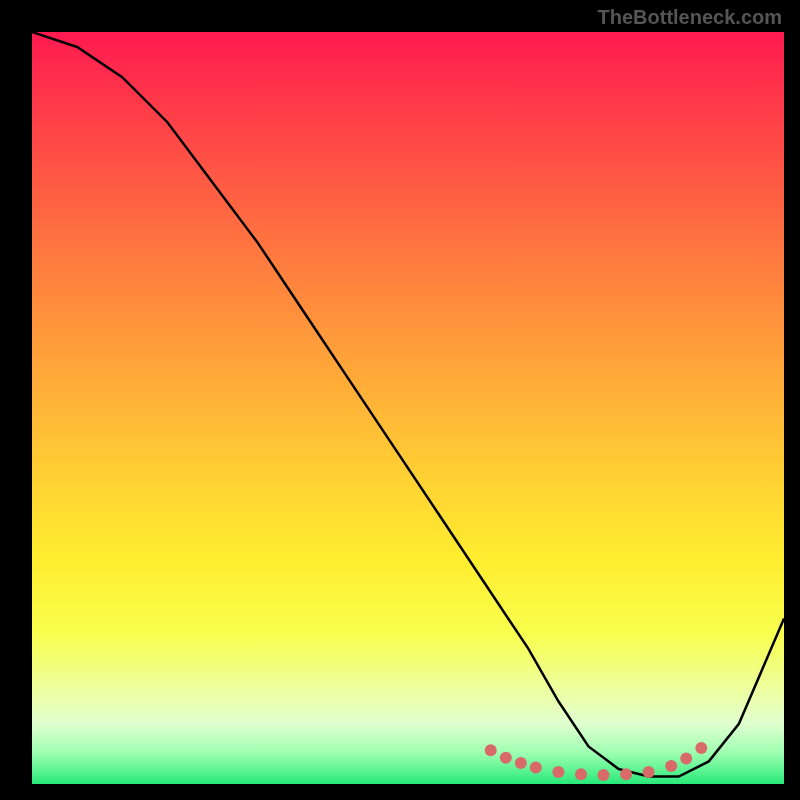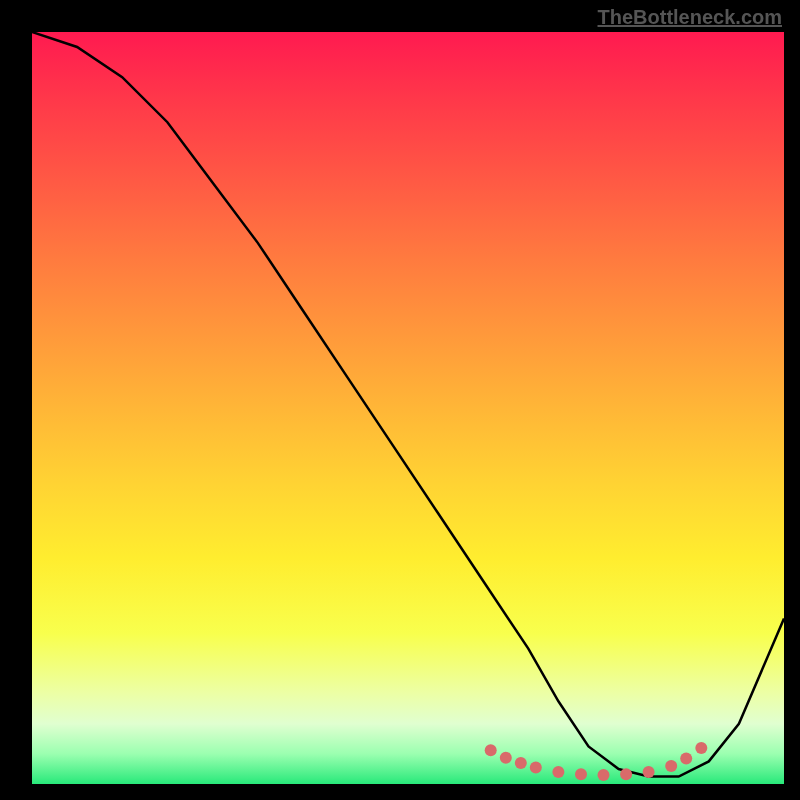--- a/index.html
+++ b/index.html
@@ -18,21 +18,20 @@
     background: #000;
   }
   .watermark {
     position: absolute;
     top: 6px;
     right: 18px;
     color: #555;
     font-size: 20px;
     font-weight: bold;
     z-index: 10;
-    text-decoration: underline;
   }
   .plot-area {
     position: absolute;
     left: 32px;
     top: 32px;
     width: 752px;
     height: 752px;
     background: linear-gradient(to bottom,
       #ff1a50 0%,
       #ff3b49 10%,

